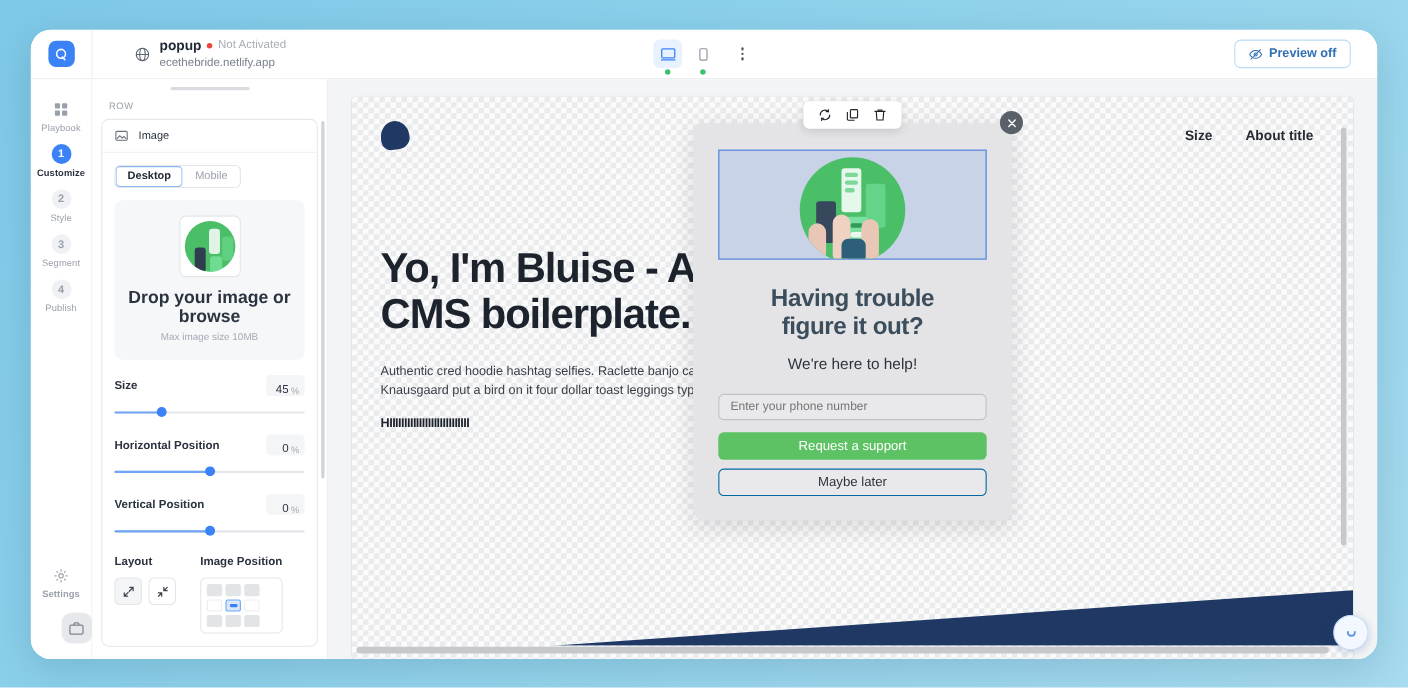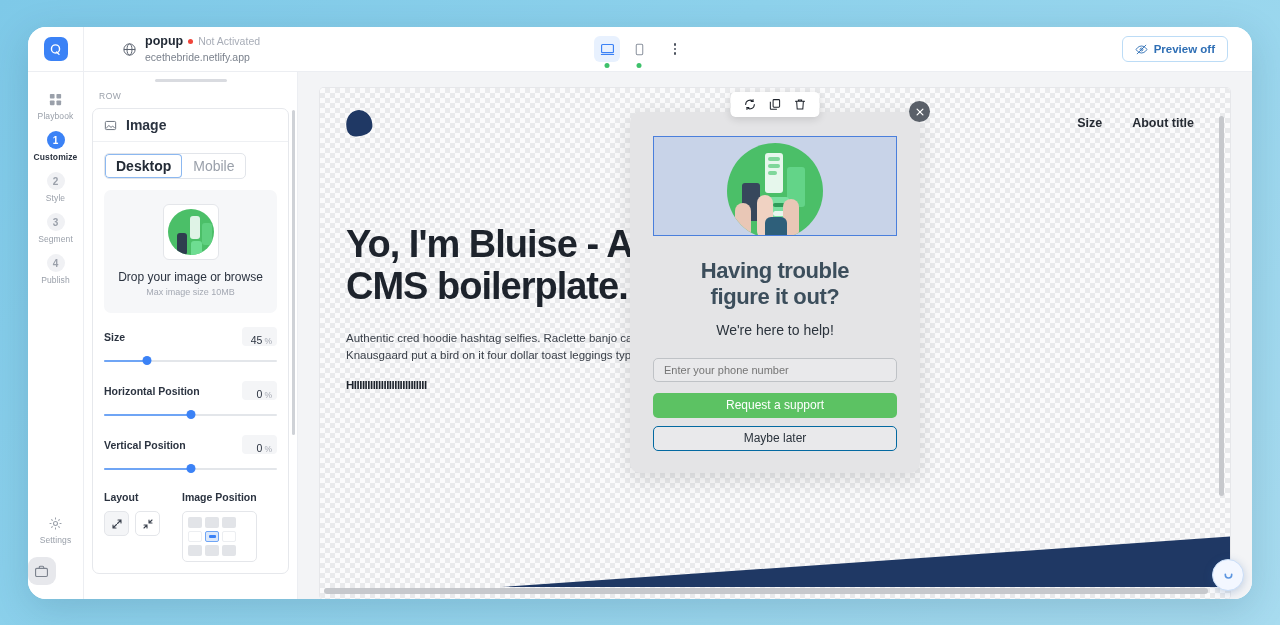--- a/index.html
+++ b/index.html
@@ -126,21 +126,21 @@
     width: 18px; height: 18px; border-radius: 50%;
     display: flex; align-items: center; justify-content: center;
     font-size: 10px; font-weight: bold;
     background: #f0f1f4; color: #9aa0aa;
     margin-bottom: 3px;
   }
   .rail-item.active .rail-num { background: #3b82f6; color: #fff; }
   .rail-lbl { font-size: 8.5px; color: #9aa0aa; letter-spacing: .1px; }
   .rail-item.active .rail-lbl { color: #2b3340; font-weight: bold; }
   .rail-spacer { flex: 1; }
-  .rail-bottom { padding-bottom: 14px; display:flex; flex-direction:column; align-items:flex-start; }
+  .rail-bottom { padding-bottom: 14px; display:flex; flex-direction:column; align-items:flex-end;font-weight:bold; }
   .briefcase {
     width: 28px; height: 28px; border-radius: 9px;
     background: #e7e8ec;
     display: flex; align-items: center; justify-content: center;
     color: #7d838e; margin-top: 8px; cursor: pointer;
   }
 
   
   .panel {
     width: 214px; min-width: 214px;
@@ -168,33 +168,33 @@
     border: 1px solid #e6e8ec;
     border-radius: 7px;
     background: #fff;
   }
   .card-head {
     display: flex; align-items: center; gap: 9px;
     padding: 8px 11px;
     border-bottom: 1px solid #eef0f3;
   }
   .card-head .ico { color: #6a717c; display:flex; }
-  .card-head .ttl { font-size: 14px; font-weight: bold; color: #2b3340; }
+  .card-head .ttl { font-size: 10px; font-weight: normal; color: #2b3340; }
   .card-body { padding: 11px; }
 
   .seg {
     display: inline-flex;
     border: 1px solid #e2e5ea;
     border-radius: 5px;
     overflow: hidden;
     background: #fff;
   }
   .seg button {
     border: none; background: transparent;
-    font-family: inherit; font-size: 14px;
+    font-family: inherit; font-size: 10px;
     padding: 4px 11px; cursor: pointer; color: #9aa0aa;
   }
   .seg button.on {
     background: #fff; color: #232b36; font-weight: bold;
     box-shadow: 0 0 0 1px #8cb8f0 inset;
     border-radius: 4px;
   }
 
   .dropzone {
     margin-top: 11px;
@@ -210,21 +210,21 @@
     border-radius: 6px;
     background: #fff;
     padding: 4px;
   }
   .thumb .circ {
     width: 100%; height: 100%;
     border-radius: 50%;
     background: #4bbf68;
     position: relative; overflow: hidden;
   }
-  .dz-t1 { font-size: 12px; font-weight: normal; color: #2b3340; }
+  .dz-t1 { font-size: 16px; font-weight: bold; color: #2b3340; }
   .dz-t2 { font-size: 9px; color: #a4a9b3; margin-top: 3px; }
 
   .field { margin-top: 14px; }
   .field-top {
     display: flex; align-items: center; justify-content: space-between;
   }
   .field-lbl { font-size: 10.5px; font-weight: bold; color: #2b3340; }
   .val-box {
     display: flex; align-items: flex-end;
     background: #f4f5f7; border-radius: 4px;

